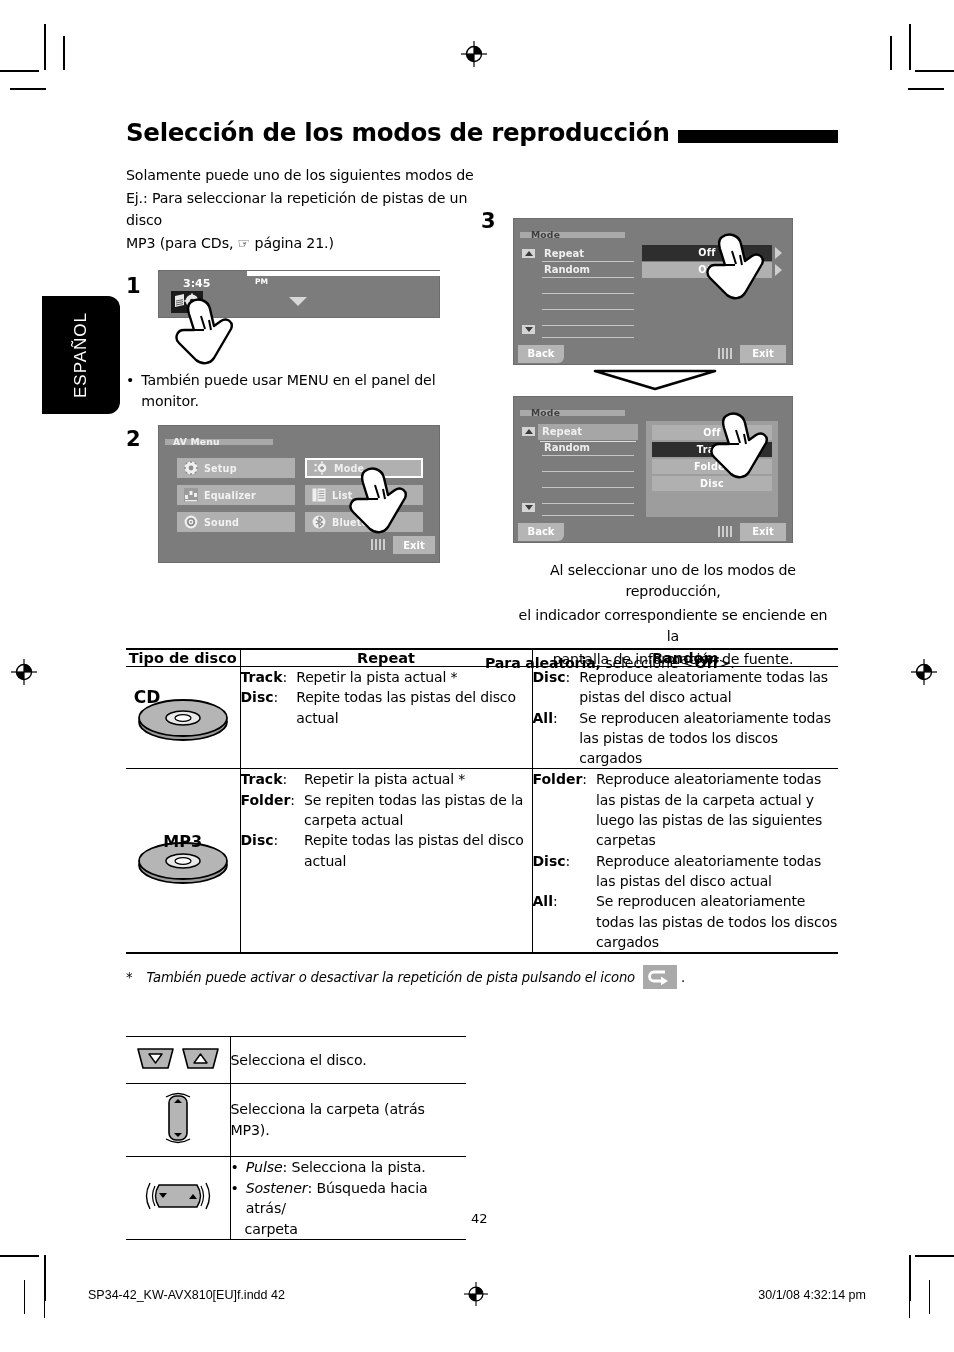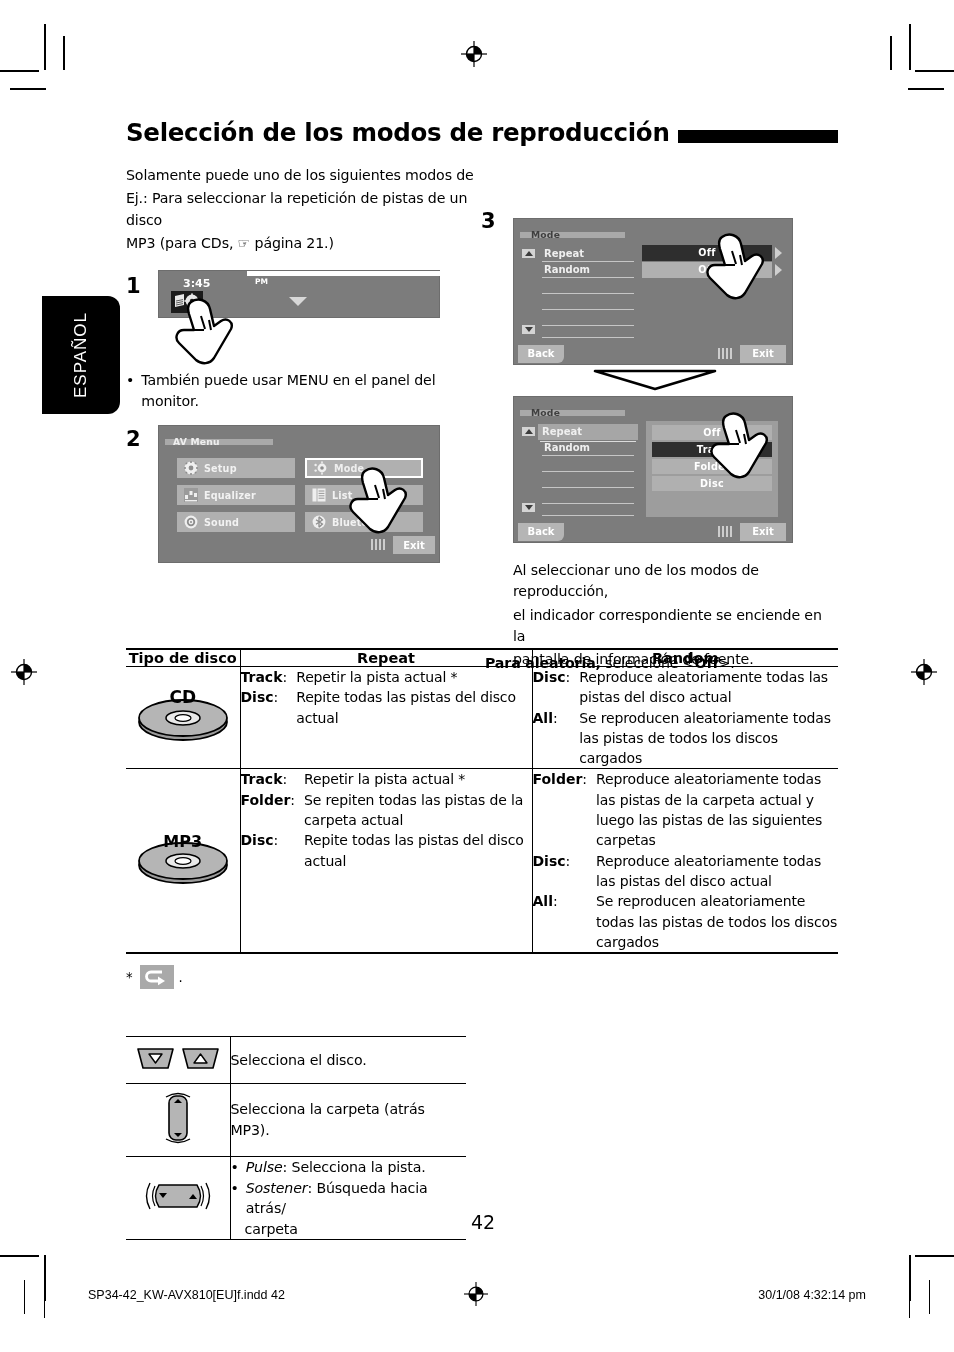--- a/index.html
+++ b/index.html
@@ -123,21 +123,21 @@
   table.remote td { padding:0; vertical-align:middle; }
   .rem-desc { font-family:"DejaVu Sans",sans-serif; font-size:14.2px;
               line-height:1.45; padding:8px 6px 8px 12px; letter-spacing:-0.15px; }
 
   .footnote {
     font-family:"DejaVu Sans",sans-serif; font-style:italic;
     font-size:13.2px; letter-spacing:-0.15px;
   }
 
   .pageno {
-    font-family:"DejaVu Sans",sans-serif; font-size:19px;
+    font-family:"DejaVu Sans",sans-serif; font-size:13px;
   }
   .footer-text {
     font-family:"Liberation Sans", sans-serif; font-size:12.5px;
   }
 
   
   .lang-tab {
     position:absolute; left:42px; top:296px; width:78px; height:118px;
     background:#000; border-radius:0 12px 12px 0;
   }
@@ -493,21 +493,21 @@
 
         <div class="hand" style="position:absolute;left:228px;top:245px;">
           <svg width="66" height="70" viewBox="0 0 66 70">
             <path d="M17 6 C24 1 34 4 36 13 L40 30 L47 25 C53 21 60 26 57 33 L40 62 C36 68 28 69 22 64 L5 47 C0 42 3 34 10 34 L20 34 L15 18 C13 11 14 8 17 6 Z" fill="#ffffff" stroke="#000000" stroke-width="2.4" stroke-linejoin="round"></path>
             <path d="M20 34 L30 34" stroke="#000" stroke-width="2"></path>
             <path d="M27 20 L31 33" stroke="#000" stroke-width="2"></path>
             <path d="M35 24 L37 34" stroke="#000" stroke-width="2"></path>
           </svg>
         </div>
 
-        <div style="position:absolute;left:32px;top:395px;width:320px;">
+        <div style="position:absolute;left:32px;top:395px;width:320px;text-align:center;">
           <p class="body">Al seleccionar uno de los modos de reproducción,</p>
           <p class="body">el indicador correspondiente se enciende en la</p>
           <p class="body">pantalla de información de fuente.</p>
         </div>
 
         <div style="position:absolute;left:4px;top:488px;width:350px;text-align:left;">
           <span class="body" style="font-size:14.2px;">
             <b>Para aleatoria,</b><span> seleccione &lt;</span><b>Off</b><span>&gt;.</span>
           </span>
         </div>
@@ -526,21 +526,21 @@
 
       <tr style="border-bottom:1.2px solid #000;">
         <td style="border-right:1.2px solid #000;text-align:center;vertical-align:middle;">
           <div style="display:inline-block;position:relative;width:98px;height:56px;">
             <svg width="98" height="56" viewBox="0 0 98 56">
               <ellipse cx="49" cy="34" rx="44" ry="18" fill="#9b9b9b" stroke="#000" stroke-width="1.8"></ellipse>
               <ellipse cx="49" cy="30" rx="44" ry="18" fill="#b5b5b5" stroke="#000" stroke-width="1.8"></ellipse>
               <ellipse cx="49" cy="30" rx="17" ry="7" fill="#e9e9e9" stroke="#000" stroke-width="1.5"></ellipse>
               <ellipse cx="49" cy="30" rx="8" ry="3.4" fill="#ffffff" stroke="#000" stroke-width="1.2"></ellipse>
             </svg>
-            <div style="position:absolute;left:0;top:-1px;width:98px;text-align:center;font-family:'DejaVu Sans',sans-serif;font-size:17px;font-weight:700;">CD</div>
+            <div style="position:absolute;left:0;top:-1px;width:98px;text-align:left;font-family:'DejaVu Sans',sans-serif;font-size:17px;font-weight:700;">CD</div>
           </div>
         </td>
         <td class="cellpad" style="border-right:1.2px solid #000;">
           <div class="deflist">
             <div class="defrow">
               <span class="defterm"><span>Track</span><span class="colon">:</span></span>
               <span class="defdesc">Repetir la pista actual *</span>
             </div>
             <div class="defrow">
               <span class="defterm"><span>Disc</span><span class="colon">:</span></span>
@@ -606,20 +606,21 @@
             </div>
           </div>
         </td>
       </tr>
     </tbody>
       </table>
   </div>
 
   <div style="position:absolute;left:126px;top:965px;width:712px;display:flex;align-items:center;gap:8px;">
     <span class="footnote" style="font-style:normal;">*</span>
+    <span class="footnote" style="margin-left:6px;">También puede activar o desactivar la repetición de pista pulsando el icono</span>
     <span style="display:inline-flex;align-items:center;justify-content:center;width:34px;height:24px;background:#a9a9a9;">
       <svg width="24" height="18" viewBox="0 0 24 18">
         <path d="M17 4 L6 4 A3.6 3.6 0 0 0 6 13 L15 13" fill="none" stroke="#ffffff" stroke-width="2.8"></path>
         <path d="M13 8.6 L20 13 L13 17.2 Z" fill="#ffffff"></path>
       </svg>
     </span>
     <span class="footnote" style="font-style:normal;margin-left:-4px;">.</span>
   </div>
 
 

